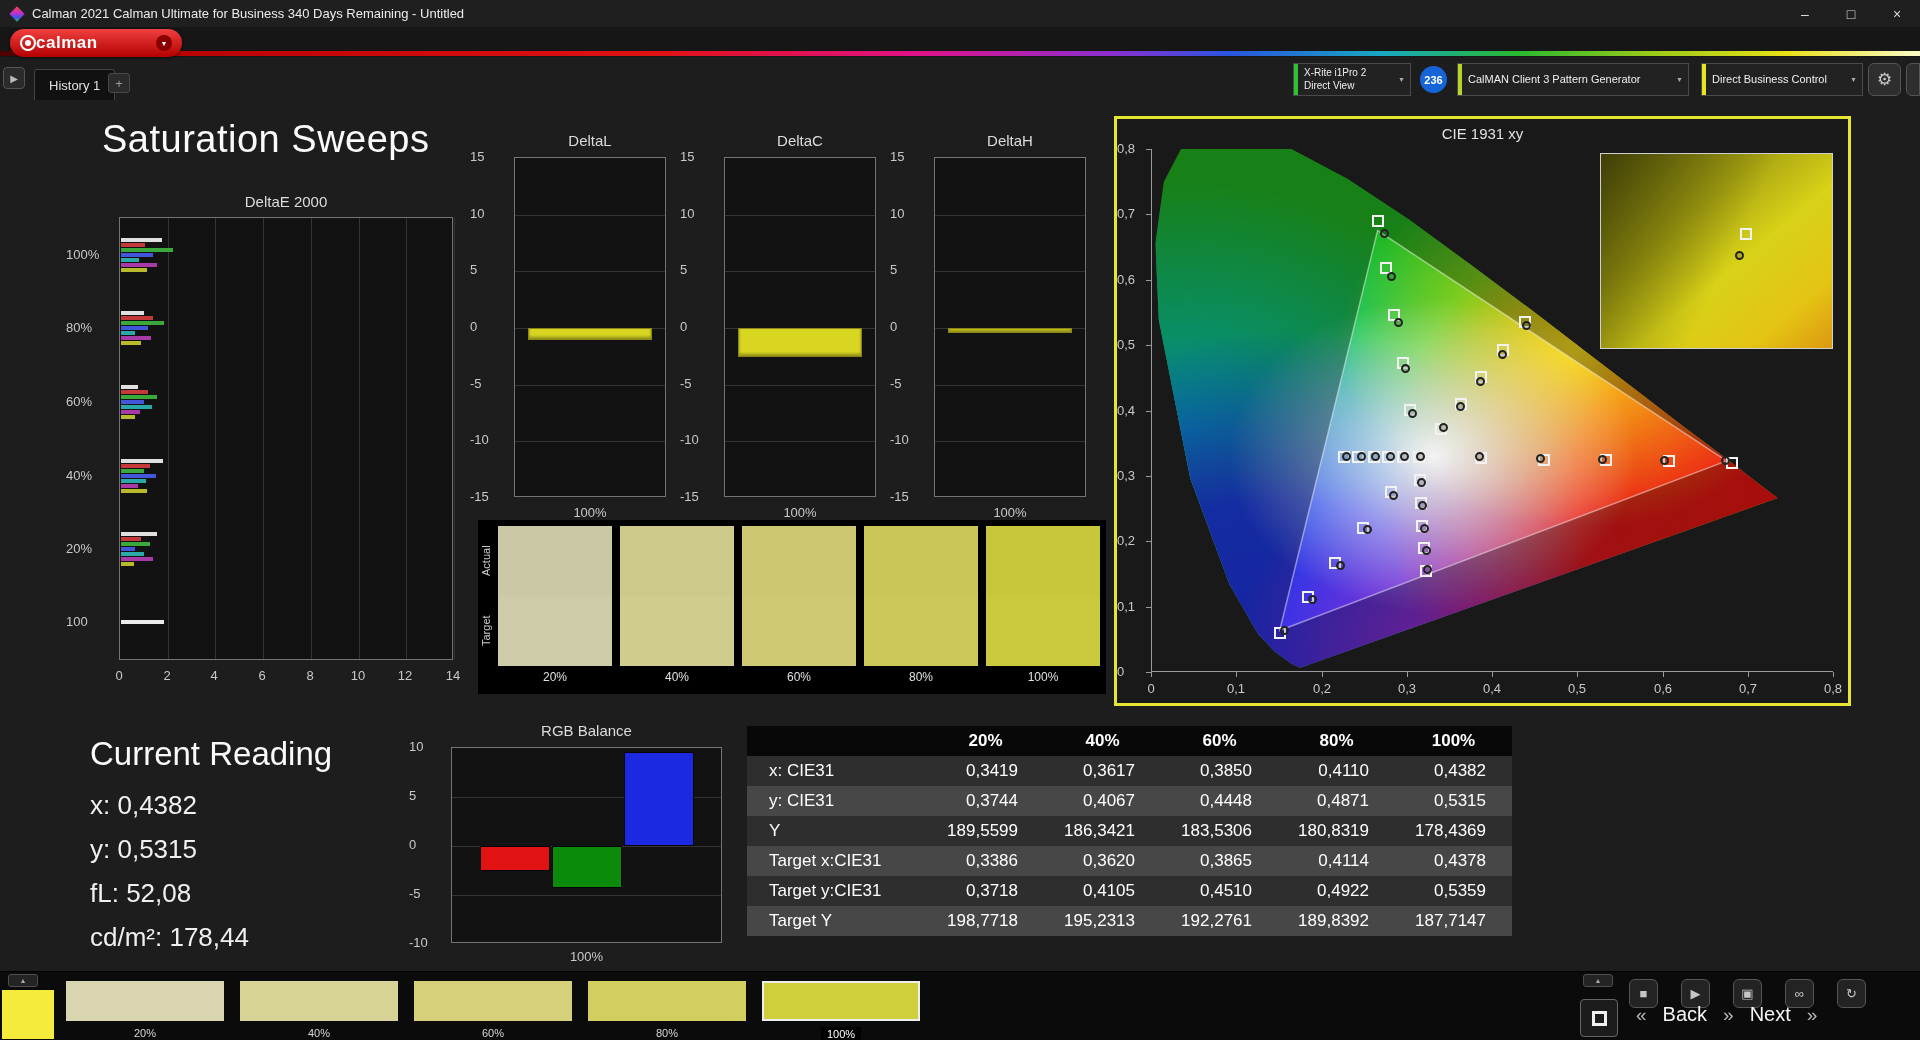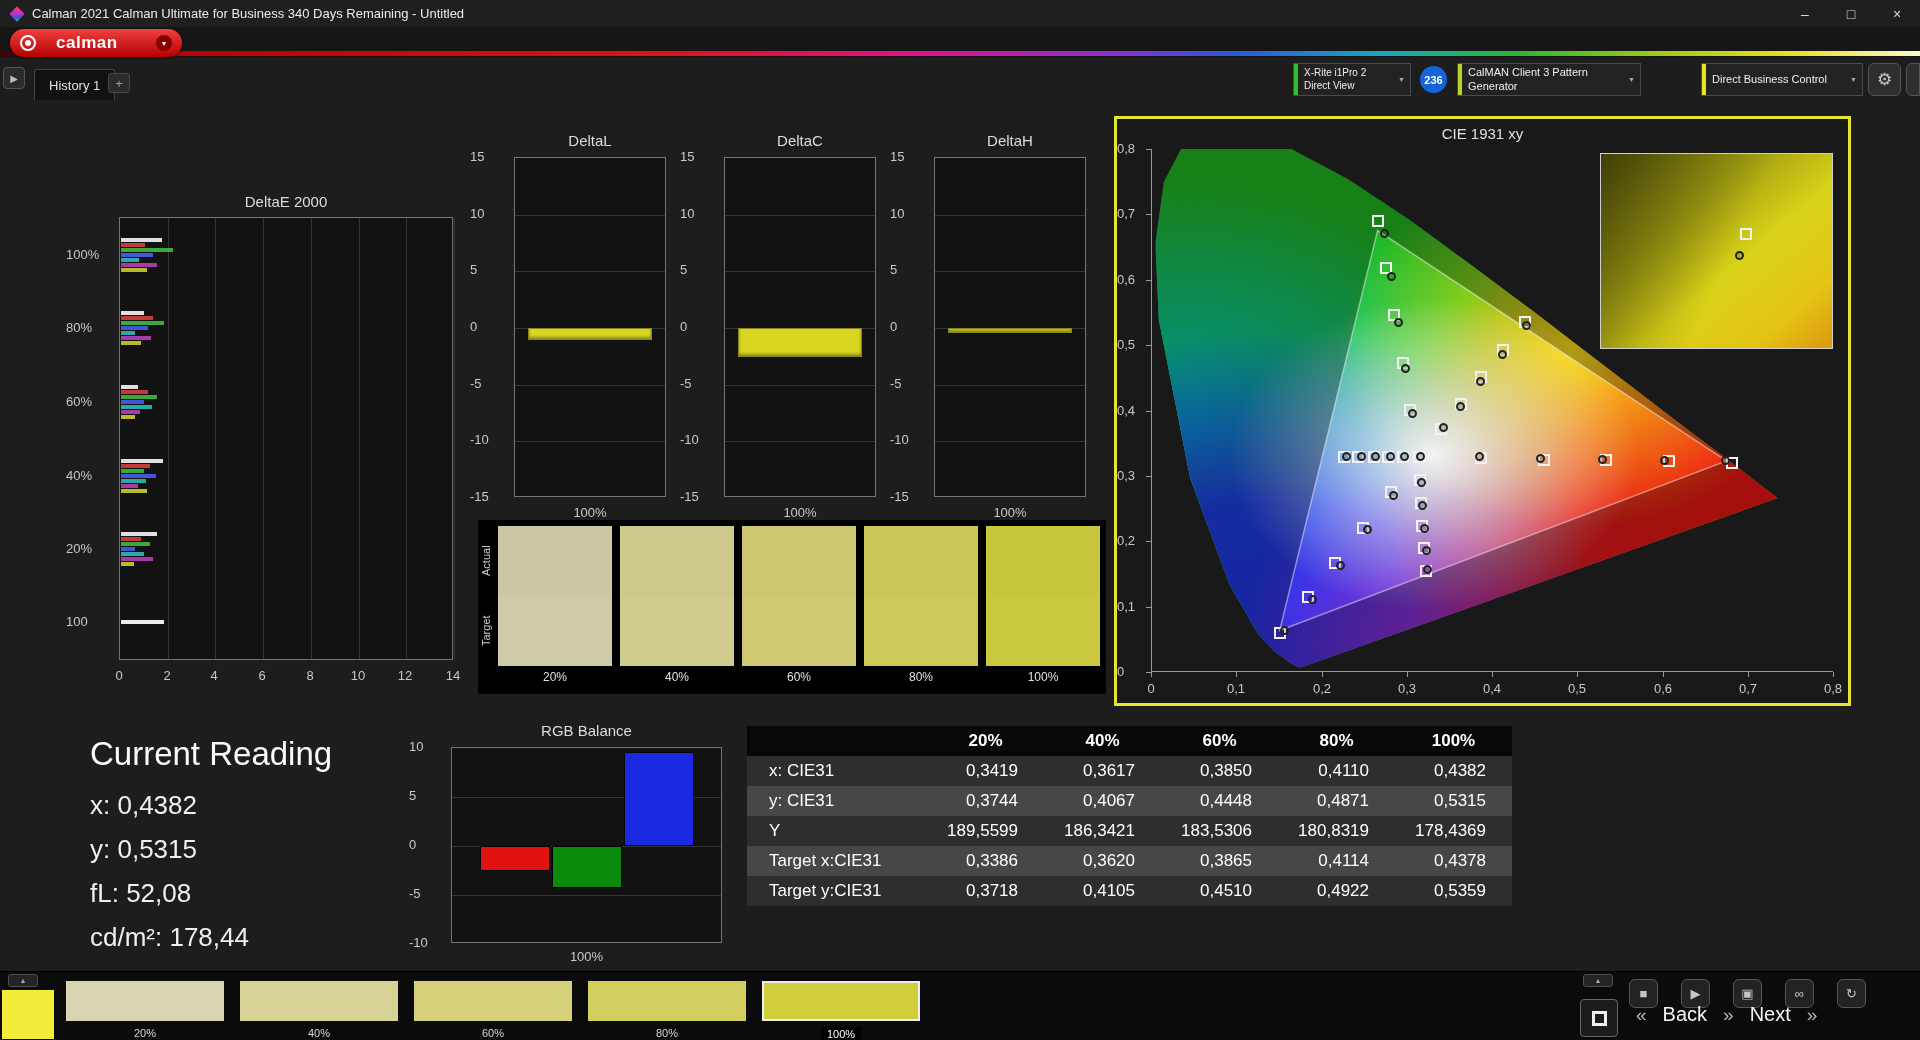--- a/index.html
+++ b/index.html
@@ -8,36 +8,36 @@
 
 
 #titlebar{position:absolute;left:0;top:0;width:100%;height:27px;background:#1f1f1f;display:flex;align-items:center;font-size:13px;color:#ececec;z-index:20}
 .tb-icon{width:12px;height:12px;margin:0 9px 0 11px;background:linear-gradient(135deg,#ff4040,#c030d0 45%,#3858e8 75%,#38c050);transform:rotate(45deg) scale(.9)}
 #tb-title{flex:1;white-space:nowrap;overflow:hidden}
 .winbtn{width:46px;height:27px;display:flex;align-items:center;justify-content:center;color:#d8d8d8;font-size:14px;cursor:default}
 
 
 #logobar{position:absolute;left:0;top:27px;width:100%;height:30px;background:#161616;z-index:10}
 #rainbow{position:absolute;left:0;top:24px;width:100%;height:5px;background:linear-gradient(90deg,#4a0000 0%,#b80000 8%,#e01212 34%,#e0128a 48%,#8a30d0 58%,#2a55e0 64%,#18a8c0 72%,#28b830 79%,#9aca18 86%,#e8e018 93%,#fafac8 100%)}
-#logo-pill{position:absolute;left:10px;top:2px;width:172px;height:28px;background:linear-gradient(#f04040,#b40000);border-radius:14px;display:flex;align-items:center;padding:0 10px;gap:20px;z-index:15;box-shadow:0 1px 3px rgba(0,0,0,.6)}
+#logo-pill{position:absolute;left:10px;top:2px;width:172px;height:28px;background:linear-gradient(#f04040,#b40000);border-radius:14px;display:flex;align-items:center;padding:0 10px;gap:0;z-index:15;box-shadow:0 1px 3px rgba(0,0,0,.6)}
 .logo-mark{width:16px;height:16px;border:2px solid #fff;border-radius:50%;display:flex;align-items:center;justify-content:center;flex:none}
 .logo-mark::before{content:"";width:6px;height:6px;background:#fff;border-radius:50%}
 .logo-text{color:#fff;font-size:17px;font-weight:bold;letter-spacing:.5px}
 .logo-dd{width:16px;height:16px;border-radius:50%;background:#8a0000;color:#fff;font-size:7px;display:flex;align-items:center;justify-content:center;margin-left:auto}
 
 
 #tabbar{position:absolute;left:0;top:57px;width:100%;height:43px;background:#1d1d1d;z-index:9}
 #tab-scroll-btn{position:absolute;left:3px;top:10px;width:22px;height:22px;background:#2b2b2b;border:1px solid #555;border-radius:4px;color:#bbb;font-size:10px;display:flex;align-items:center;justify-content:center}
 #history-tab{position:absolute;left:34px;top:12px;height:31px;padding:0 14px;background:#111;border:1px solid #454545;border-bottom:none;color:#e0e0e0;font-size:13px;display:flex;align-items:center;border-radius:3px 3px 0 0}
 #add-tab{position:absolute;left:108px;top:16px;width:22px;height:20px;background:#2b2b2b;border:1px solid #484848;border-radius:3px;color:#999;display:flex;align-items:center;justify-content:center;font-size:13px}
 .dd{position:absolute;top:6px;height:33px;background:#222;border:1px solid #4a4a4a;display:flex;align-items:center;color:#efefef;font-size:11px;padding:0 18px 0 10px;line-height:1.25}
 .dd::after{content:"▼";position:absolute;right:5px;top:50%;transform:translateY(-50%);font-size:7px;color:#aaa}
 .dd .edge{position:absolute;left:0;top:0;bottom:0;width:4px}
 #dd-meter{left:1293px;width:118px;font-size:10px}
-#dd-client{left:1457px;width:184px}
+#dd-client{left:1457px;width:232px}
 #dd-display{left:1701px;width:162px}
 #meter-badge{position:absolute;left:1420px;top:9px;width:27px;height:27px;border-radius:50%;background:#1565d8;color:#fff;font-size:11px;display:flex;align-items:center;justify-content:center;font-weight:bold}
 #gear-btn{position:absolute;left:1868px;top:6px;width:33px;height:33px;background:#2e2e2e;border:1px solid #555;border-radius:6px;color:#c8c8c8;font-size:17px;display:flex;align-items:center;justify-content:center}
 #edge-btn{position:absolute;left:1906px;top:6px;width:14px;height:33px;background:#2e2e2e;border:1px solid #555;border-radius:6px 0 0 6px}
 
 
 .axl{position:absolute;color:#c9c9c9;font-size:13px;line-height:16px;white-space:nowrap}
 .ylab{text-align:left}
 .xlab{transform:translateX(-50%)}
 .chart-box{position:absolute;background:#121212;border:1px solid #747474}
@@ -163,20 +163,21 @@
       <div>CalMAN Client 3 Pattern Generator</div>
     </div>
     <div class="dd" id="dd-display">
       <div class="edge" style="background:#e8e422"></div>
       <div>Direct Business Control</div>
     </div>
     <div id="gear-btn">⚙</div>
     <div id="edge-btn"></div>
   </div>
 
+  <div id="page-title">Saturation Sweeps</div>
 
   <div id="deltae-panel">
     <div class="chart-title" id="deltae-title">DeltaE 2000</div>
     <div class="chart-box" id="deltae-box">
         <div class="vgrid" style="left: 48px;"></div>
         <div class="vgrid" style="left: 95px;"></div>
         <div class="vgrid" style="left: 143px;"></div>
         <div class="vgrid" style="left: 191px;"></div>
         <div class="vgrid" style="left: 239px;"></div>
         <div class="vgrid" style="left: 286px;"></div>
@@ -552,20 +553,28 @@
             <td>0,4378</td>
           </tr>
           <tr class="odd">
             <td class="rowlabel">Target y:CIE31</td>
             <td>0,3718</td>
             <td>0,4105</td>
             <td>0,4510</td>
             <td>0,4922</td>
             <td>0,5359</td>
           </tr>
+          <tr class="even">
+            <td class="rowlabel">Target Y</td>
+            <td>198,7718</td>
+            <td>195,2313</td>
+            <td>192,2761</td>
+            <td>189,8392</td>
+            <td>187,7147</td>
+          </tr>
         </tbody>
       </table>
   </div>
 
   <div id="bottom-bar">
     <div class="micro-tab" id="micro-left">▲</div>
     <div id="current-patch" style="background: rgb(245, 235, 58);"></div>
     <div id="bottom-swatches">
         <div class="bsw" style="left: 0px; background: rgb(216, 213, 176);"></div>
         <div class="bsw-label" style="left: 79px;">20%</div>

